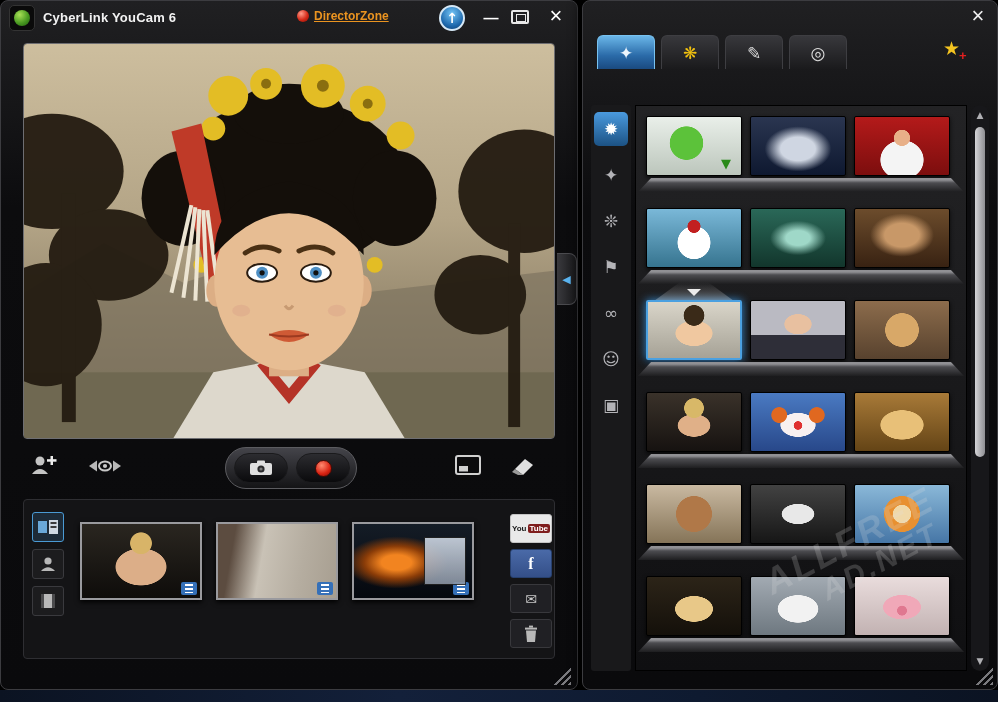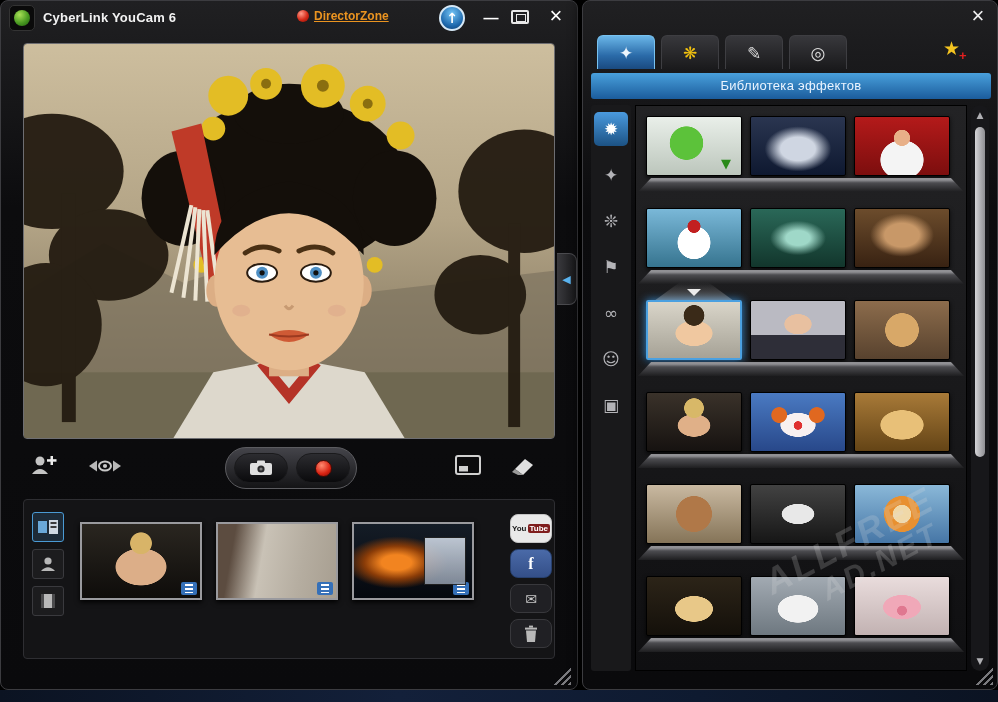--- a/index.html
+++ b/index.html
@@ -68,21 +68,21 @@
   .g-texture { background:linear-gradient(100deg,#5c4c40 0 14%, #c9c2b6 38%, #b5ada0 70%, #a79e90 100%); }
   .g-desktop { background:
     radial-gradient(ellipse at 36% 52%, #f28420 0 14%, #8a3c08 30%, rgba(0,0,0,0) 48%),
     linear-gradient(180deg,#141c26,#05080e); }
   .g-desktop::after { content:""; position:absolute; right:5%; top:18%; width:34%; height:62%;
     background:linear-gradient(180deg,#cfd8e4,#8b95a4); border:1px solid #222; opacity:.9; }
   .film-badge { position:absolute; right:3px; bottom:3px; width:16px; height:13px; background:#3570b8; border-radius:2px; }
   .film-badge::before { content:""; position:absolute; left:4px; top:2px; width:8px; height:9px;
     background:repeating-linear-gradient(180deg,#fff 0 2px,#3570b8 2px 4px); }
   .share-col { position:absolute; left:486px; top:14px; width:42px; }
-  .share-btn { width:42px; height:29px; margin-bottom:6px; border-radius:8px; background:#202024;
+  .share-btn { width:42px; height:29px; margin-bottom:6px; border-radius:3px; background:#202024;
     border:1px solid #38383c; display:flex; align-items:center; justify-content:center; }
   .share-btn.youtube { background:#e9e9e9; border-color:#c4c4c4; gap:1px; }
   .yt-you { font-size:8px; font-weight:bold; color:#1a1a1a; }
   .yt-tube { font-size:8px; font-weight:bold; color:#fff; background:#7f1d1d; border-radius:2px; padding:0 2px; }
   .share-btn.facebook { background:linear-gradient(180deg,#4a6aa8,#344f88); border-color:#27406e; }
   .fb-f { color:#fff; font-size:16px; font-weight:bold; font-family:"Liberation Serif", serif; }
   .mail-glyph { color:#c8c8c8; font-size:14px; line-height:1; }
 
   .grip { position:absolute; width:18px; height:18px;
     background:repeating-linear-gradient(135deg, rgba(0,0,0,0) 0 3px, #7a7a7e 3px 5px);
@@ -418,21 +418,20 @@
       <div class="rtab">
         <span class="glyph" style="color: rgb(216, 216, 216);">◎</span>
       </div>
     </div>
 
   <div class="new-effect">
     <span class="ne-star glyph">★</span>
     <span class="ne-plus">+</span>
   </div>
 
-  <div class="lib-header">Библиотека эффектов</div>
 
   <div class="cat-rail">
       <div class="cat active">
         <span class="glyph">✹</span>
       </div>
       <div class="cat">
         <span class="glyph">✦</span>
       </div>
       <div class="cat">
         <span class="glyph">❊</span>

